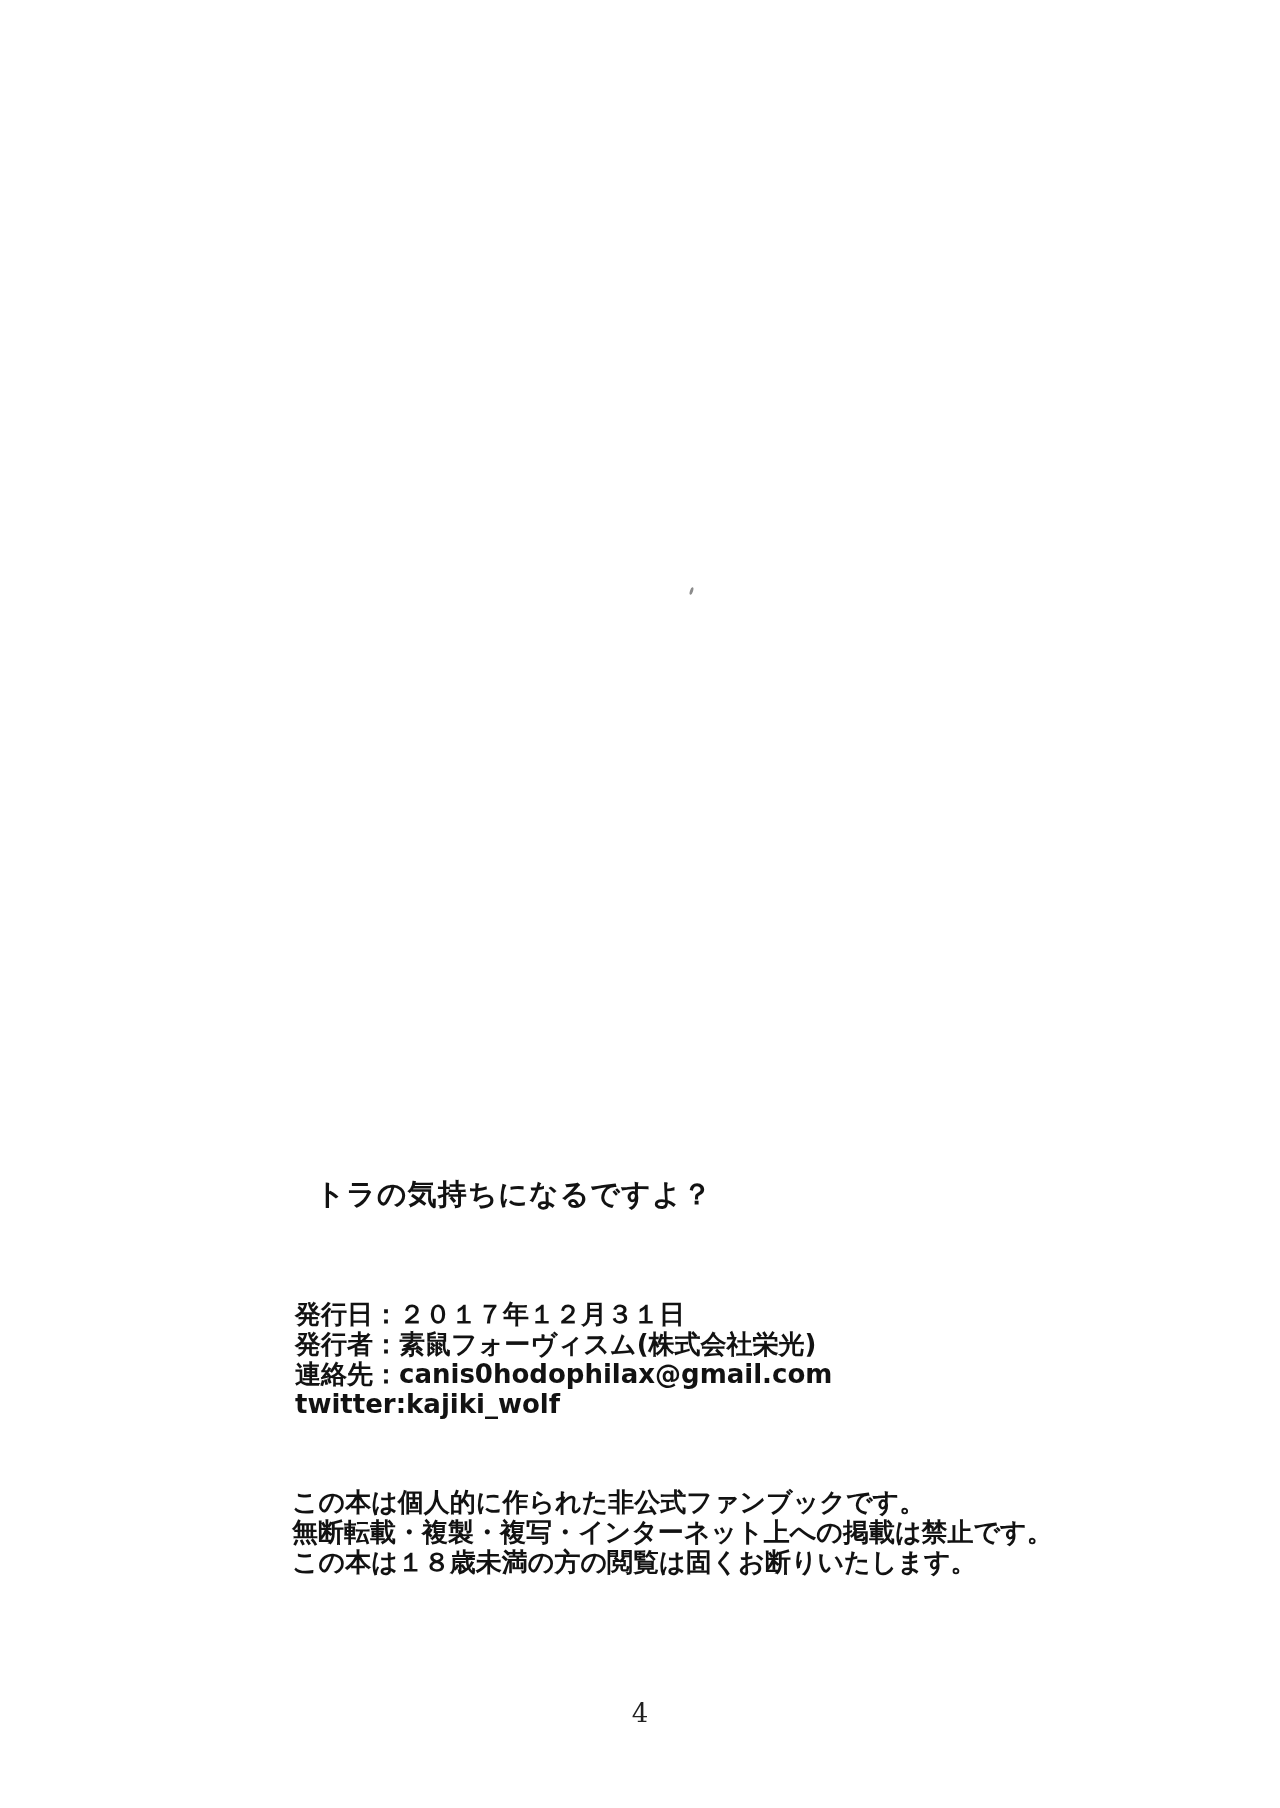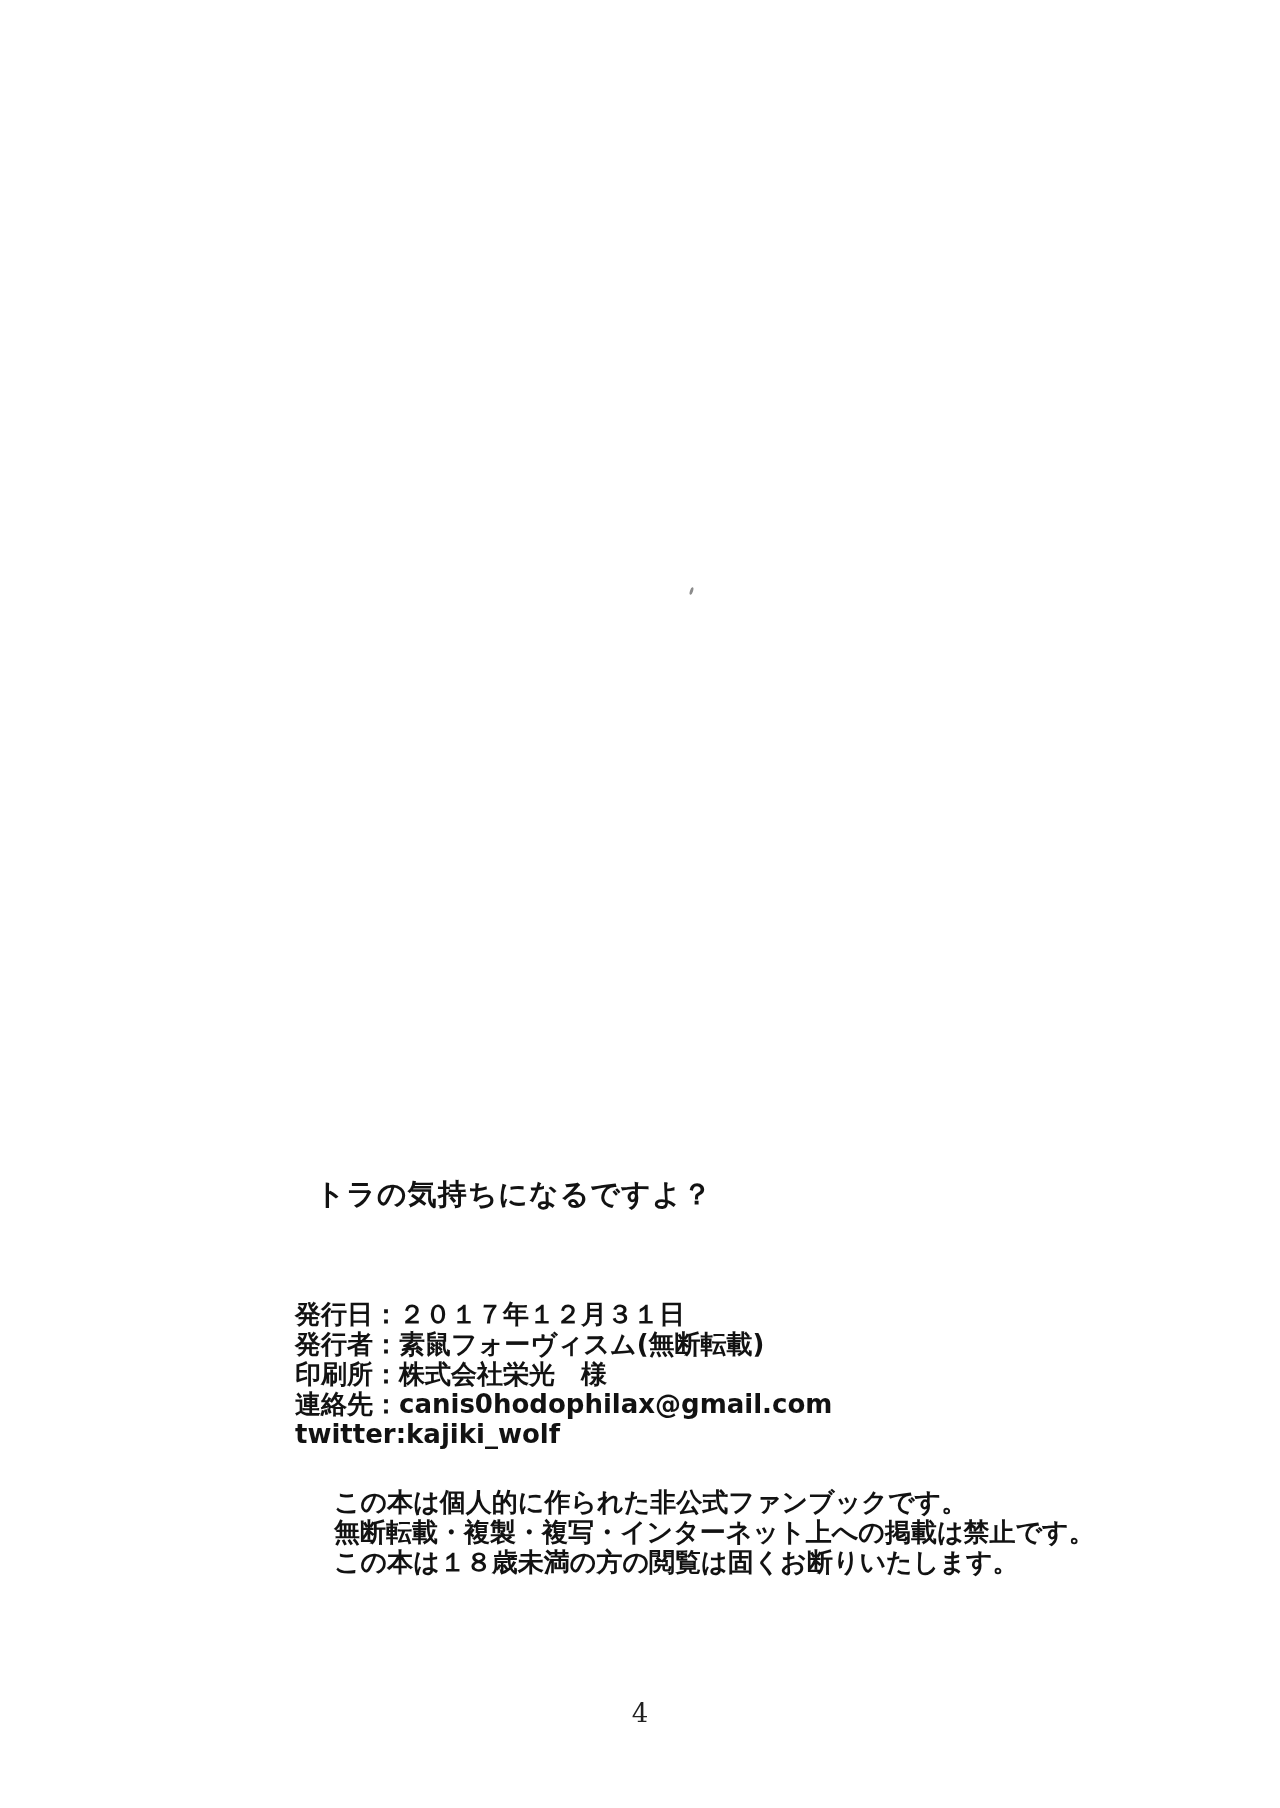--- a/index.html
+++ b/index.html
@@ -66,21 +66,20 @@
     top: 1487px;
     font-family: "DejaVu Sans", "Liberation Sans", sans-serif;
     font-weight: bold;
     font-size: 26px;
     line-height: 30px;
     color: #121212;
     white-space: nowrap;
   }
   .disclaimer-line {
     height: 30px;
-    margin-left: 42px;
   }
   .page-number {
     position: absolute;
     left: 0;
     top: 1698px;
     width: 1280px;
     text-align: center;
     font-family: "DejaVu Serif", "Liberation Serif", serif;
     font-weight: normal;
     font-size: 26px;
@@ -91,22 +90,21 @@
 <body>
 
 <div class="page">
 
   <span class="scan-speck"></span>
 
   <div class="book-title">トラの気持ちになるですよ？</div>
 
   <div class="colophon-block">
     <div class="colophon-line">発行日：２０１７年１２月３１日</div>
-    <div class="colophon-line">発行者：素鼠フォーヴィスム(無断転載)</div>
-    <div class="colophon-line">印刷所：株式会社栄光　様</div>
+    <div class="colophon-line">発行者：素鼠フォーヴィスム(株式会社栄光)</div>
     <div class="colophon-line">連絡先：canis0hodophilax@gmail.com</div>
     <div class="colophon-line">twitter:kajiki_wolf</div>
   </div>
 
   <div class="disclaimer-block">
     <div class="disclaimer-line">この本は個人的に作られた非公式ファンブックです。</div>
     <div class="disclaimer-line">無断転載・複製・複写・インターネット上への掲載は禁止です。</div>
     <div class="disclaimer-line">この本は１８歳未満の方の閲覧は固くお断りいたします。</div>
   </div>
 

